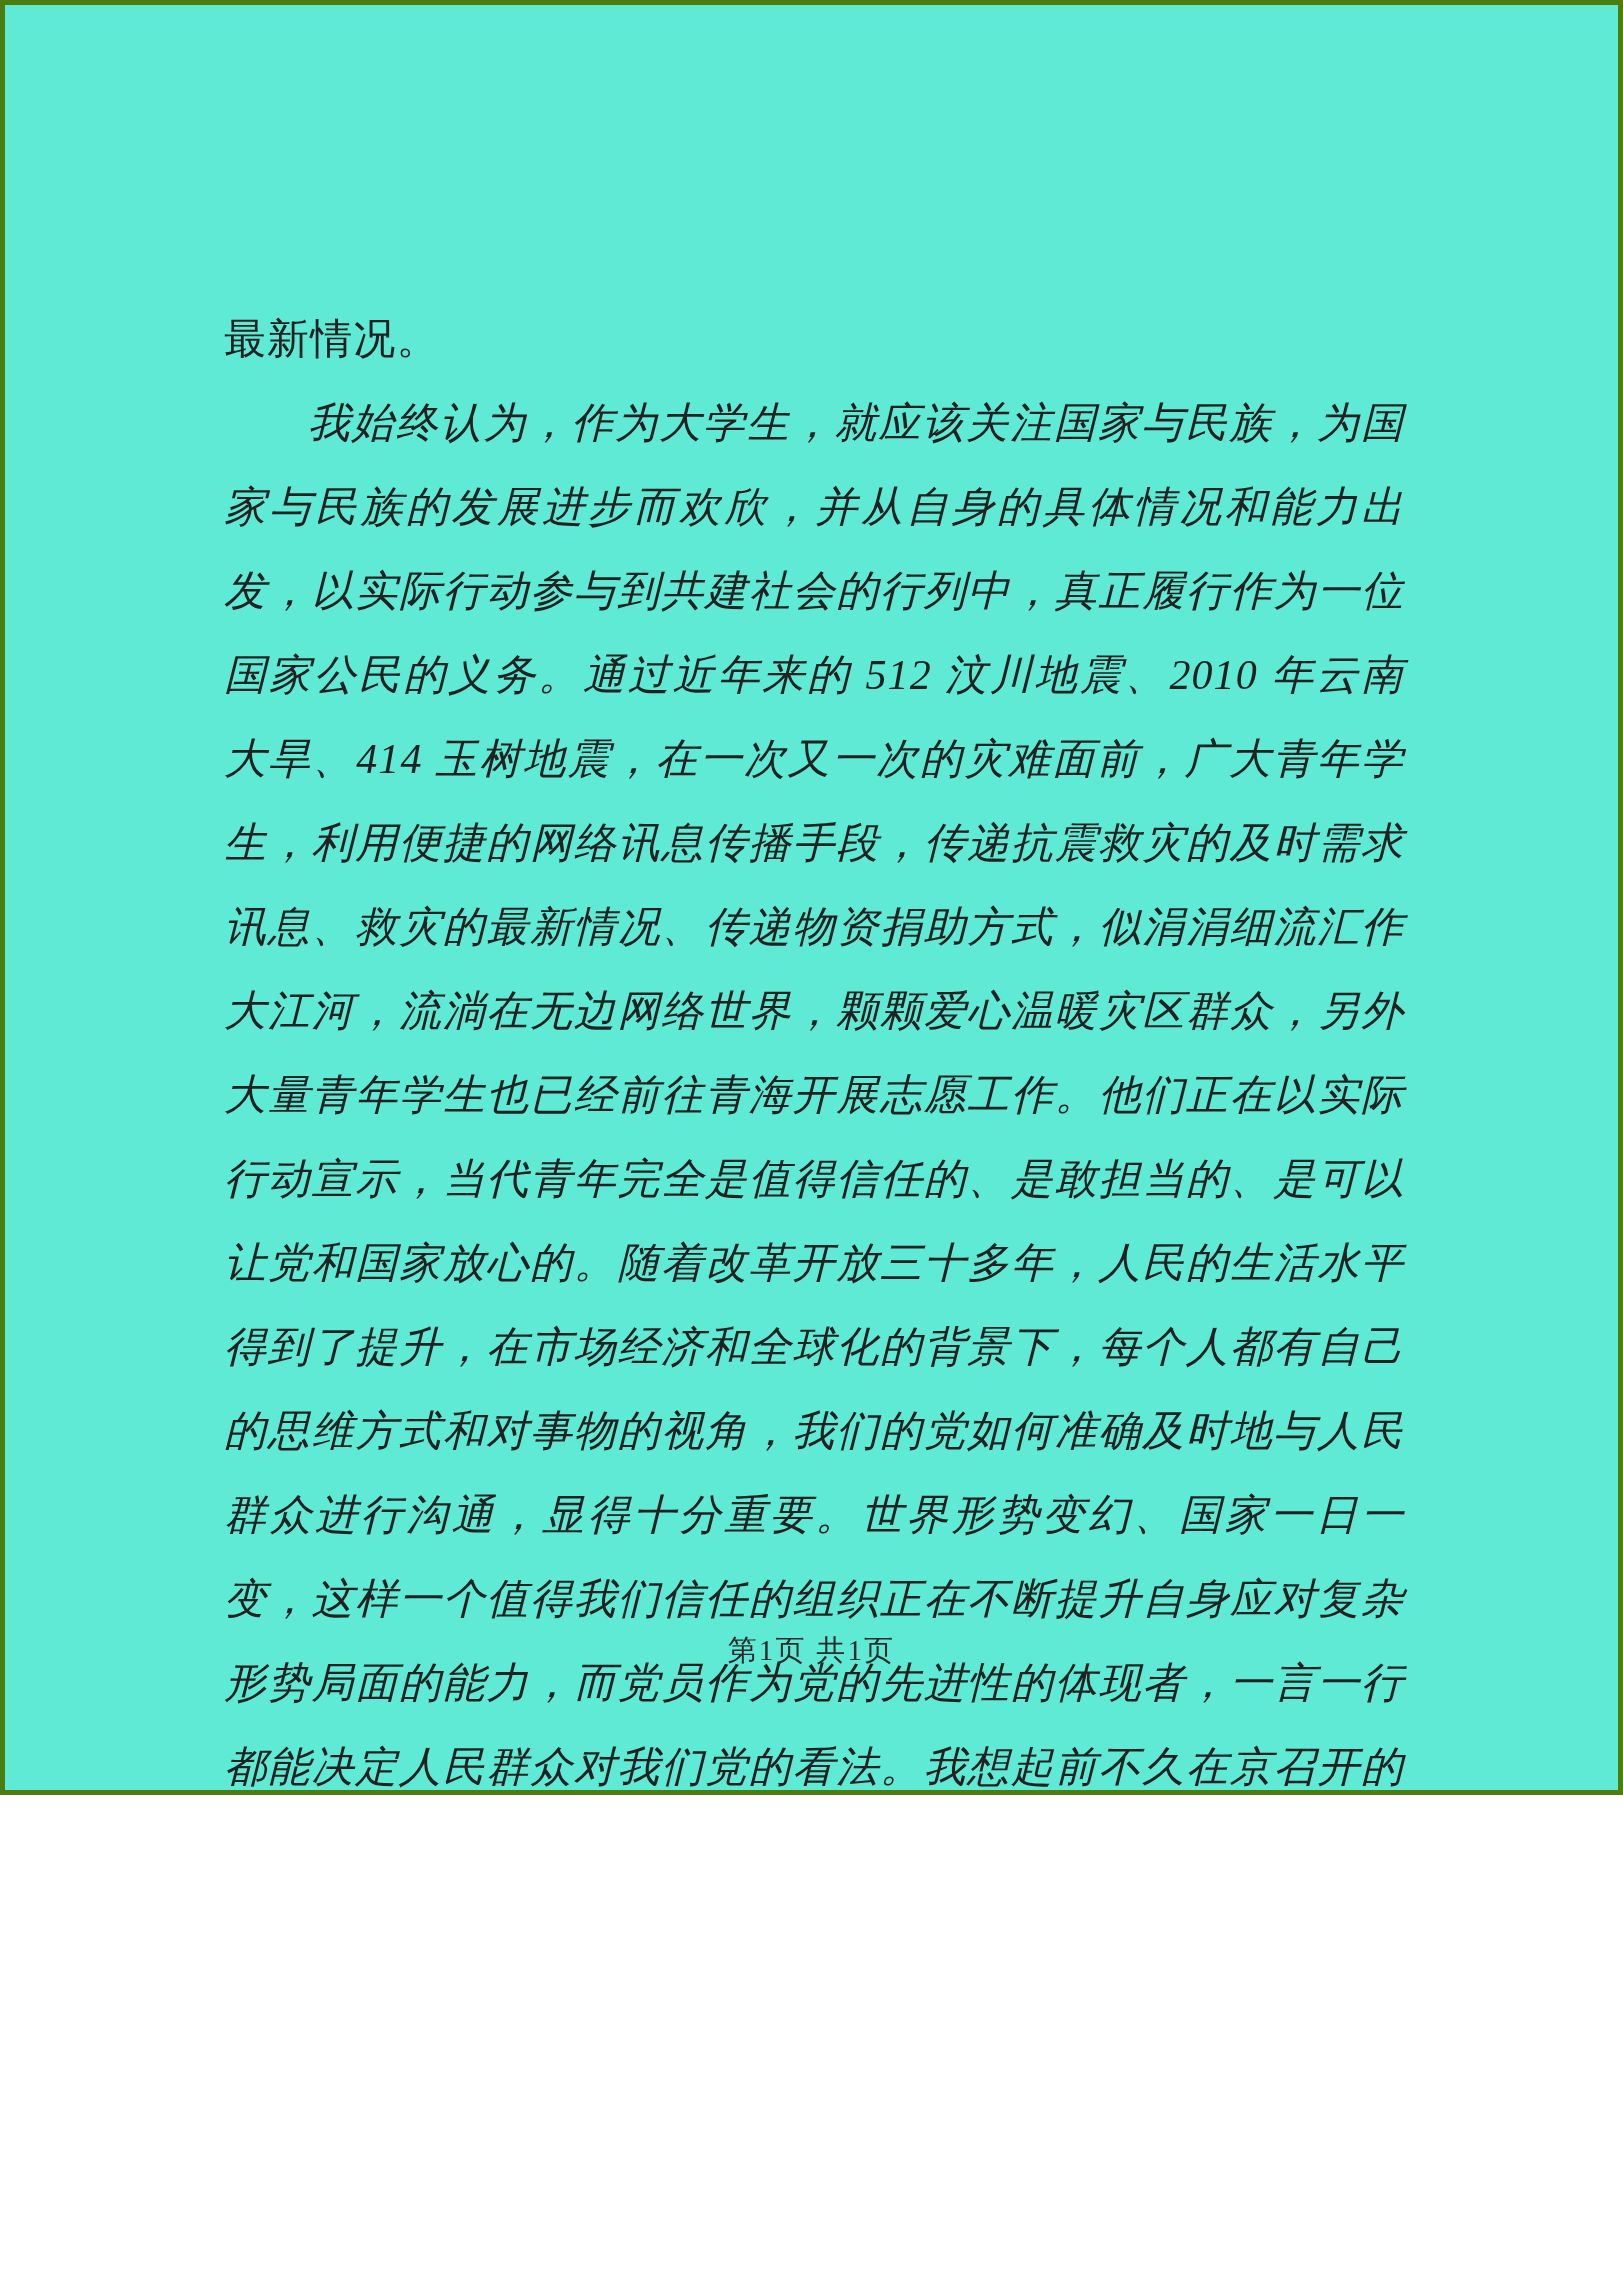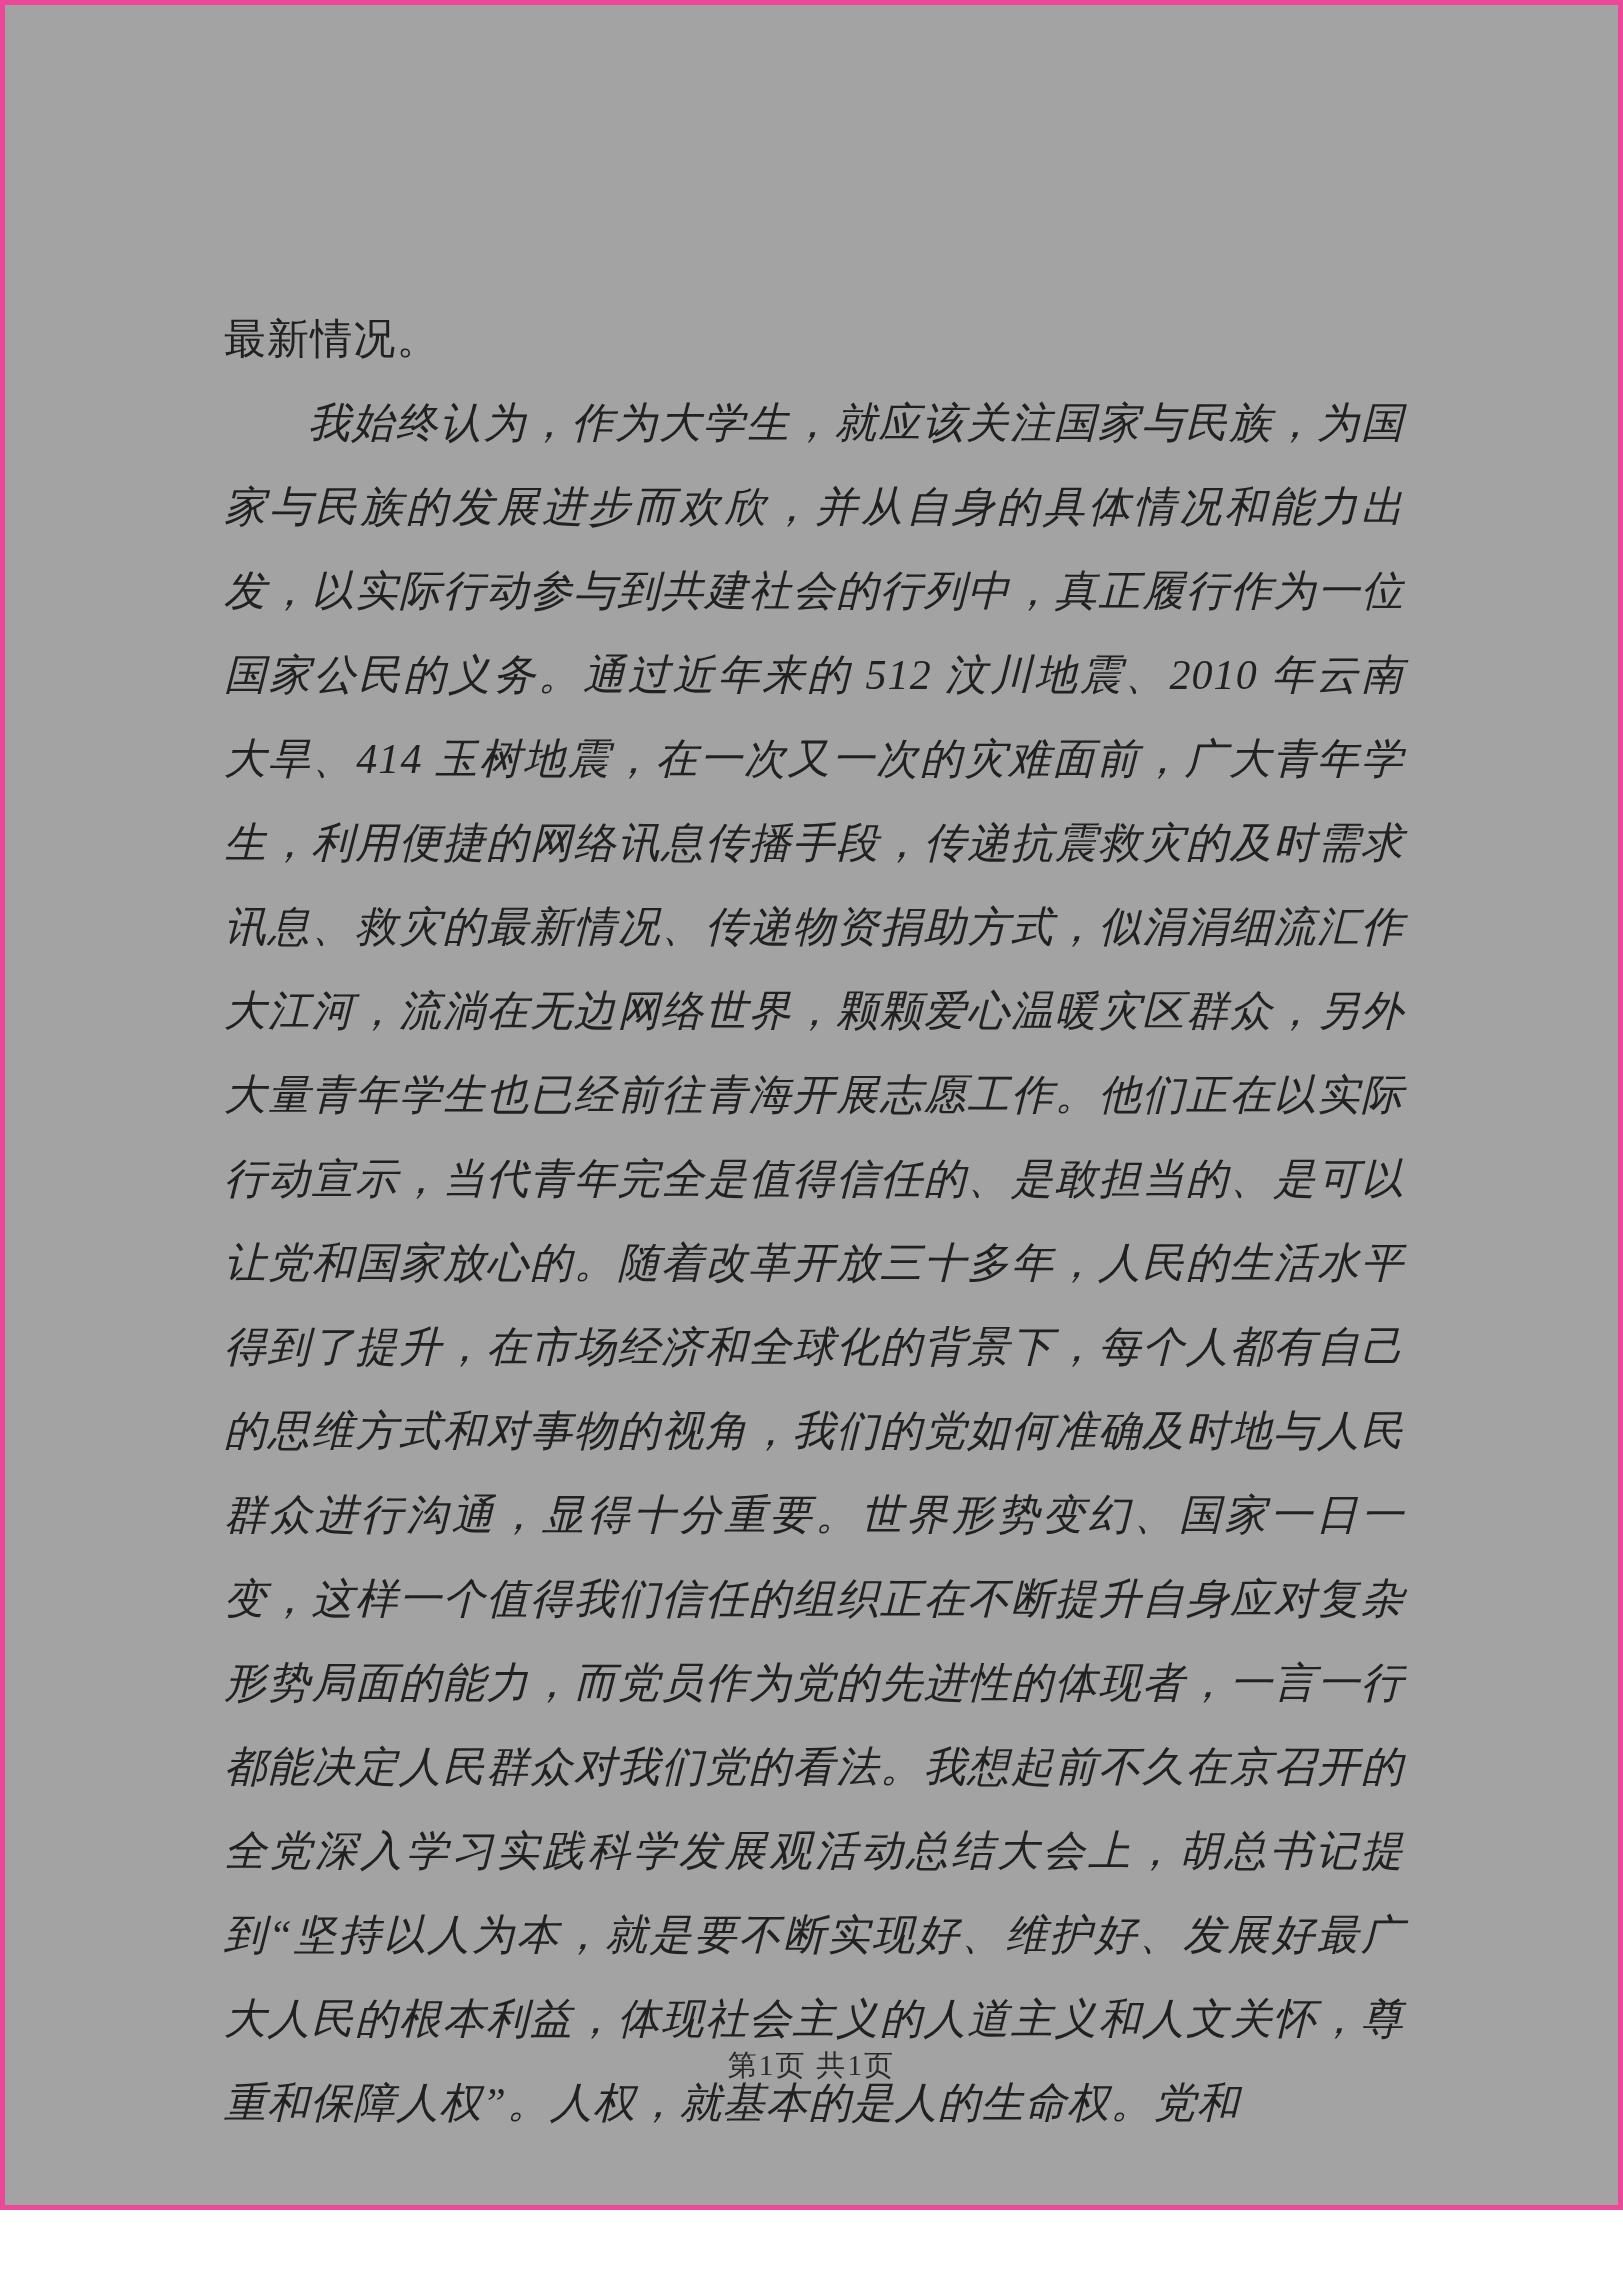--- a/index.html
+++ b/index.html
@@ -3,24 +3,24 @@
 <meta charset="utf-8">
 <style>
   html, body {
     margin: 0;
     padding: 0;
     background: #ffffff;
   }
   .page {
     position: relative;
     width: 1623px;
-    height: 2210px;
+    height: 1795px;
     box-sizing: border-box;
-    background: #a3a3a3;
-    border: 5px solid #ec4899;
+    background: #5eead4;
+    border: 5px solid #4d7c0f;
     overflow: hidden;
     font-family: "Liberation Serif", "DejaVu Serif", serif;
   }
   .content {
     position: absolute;
     top: 292px;
     left: 219px;
     right: 214px;
     color: #212121;
   }

